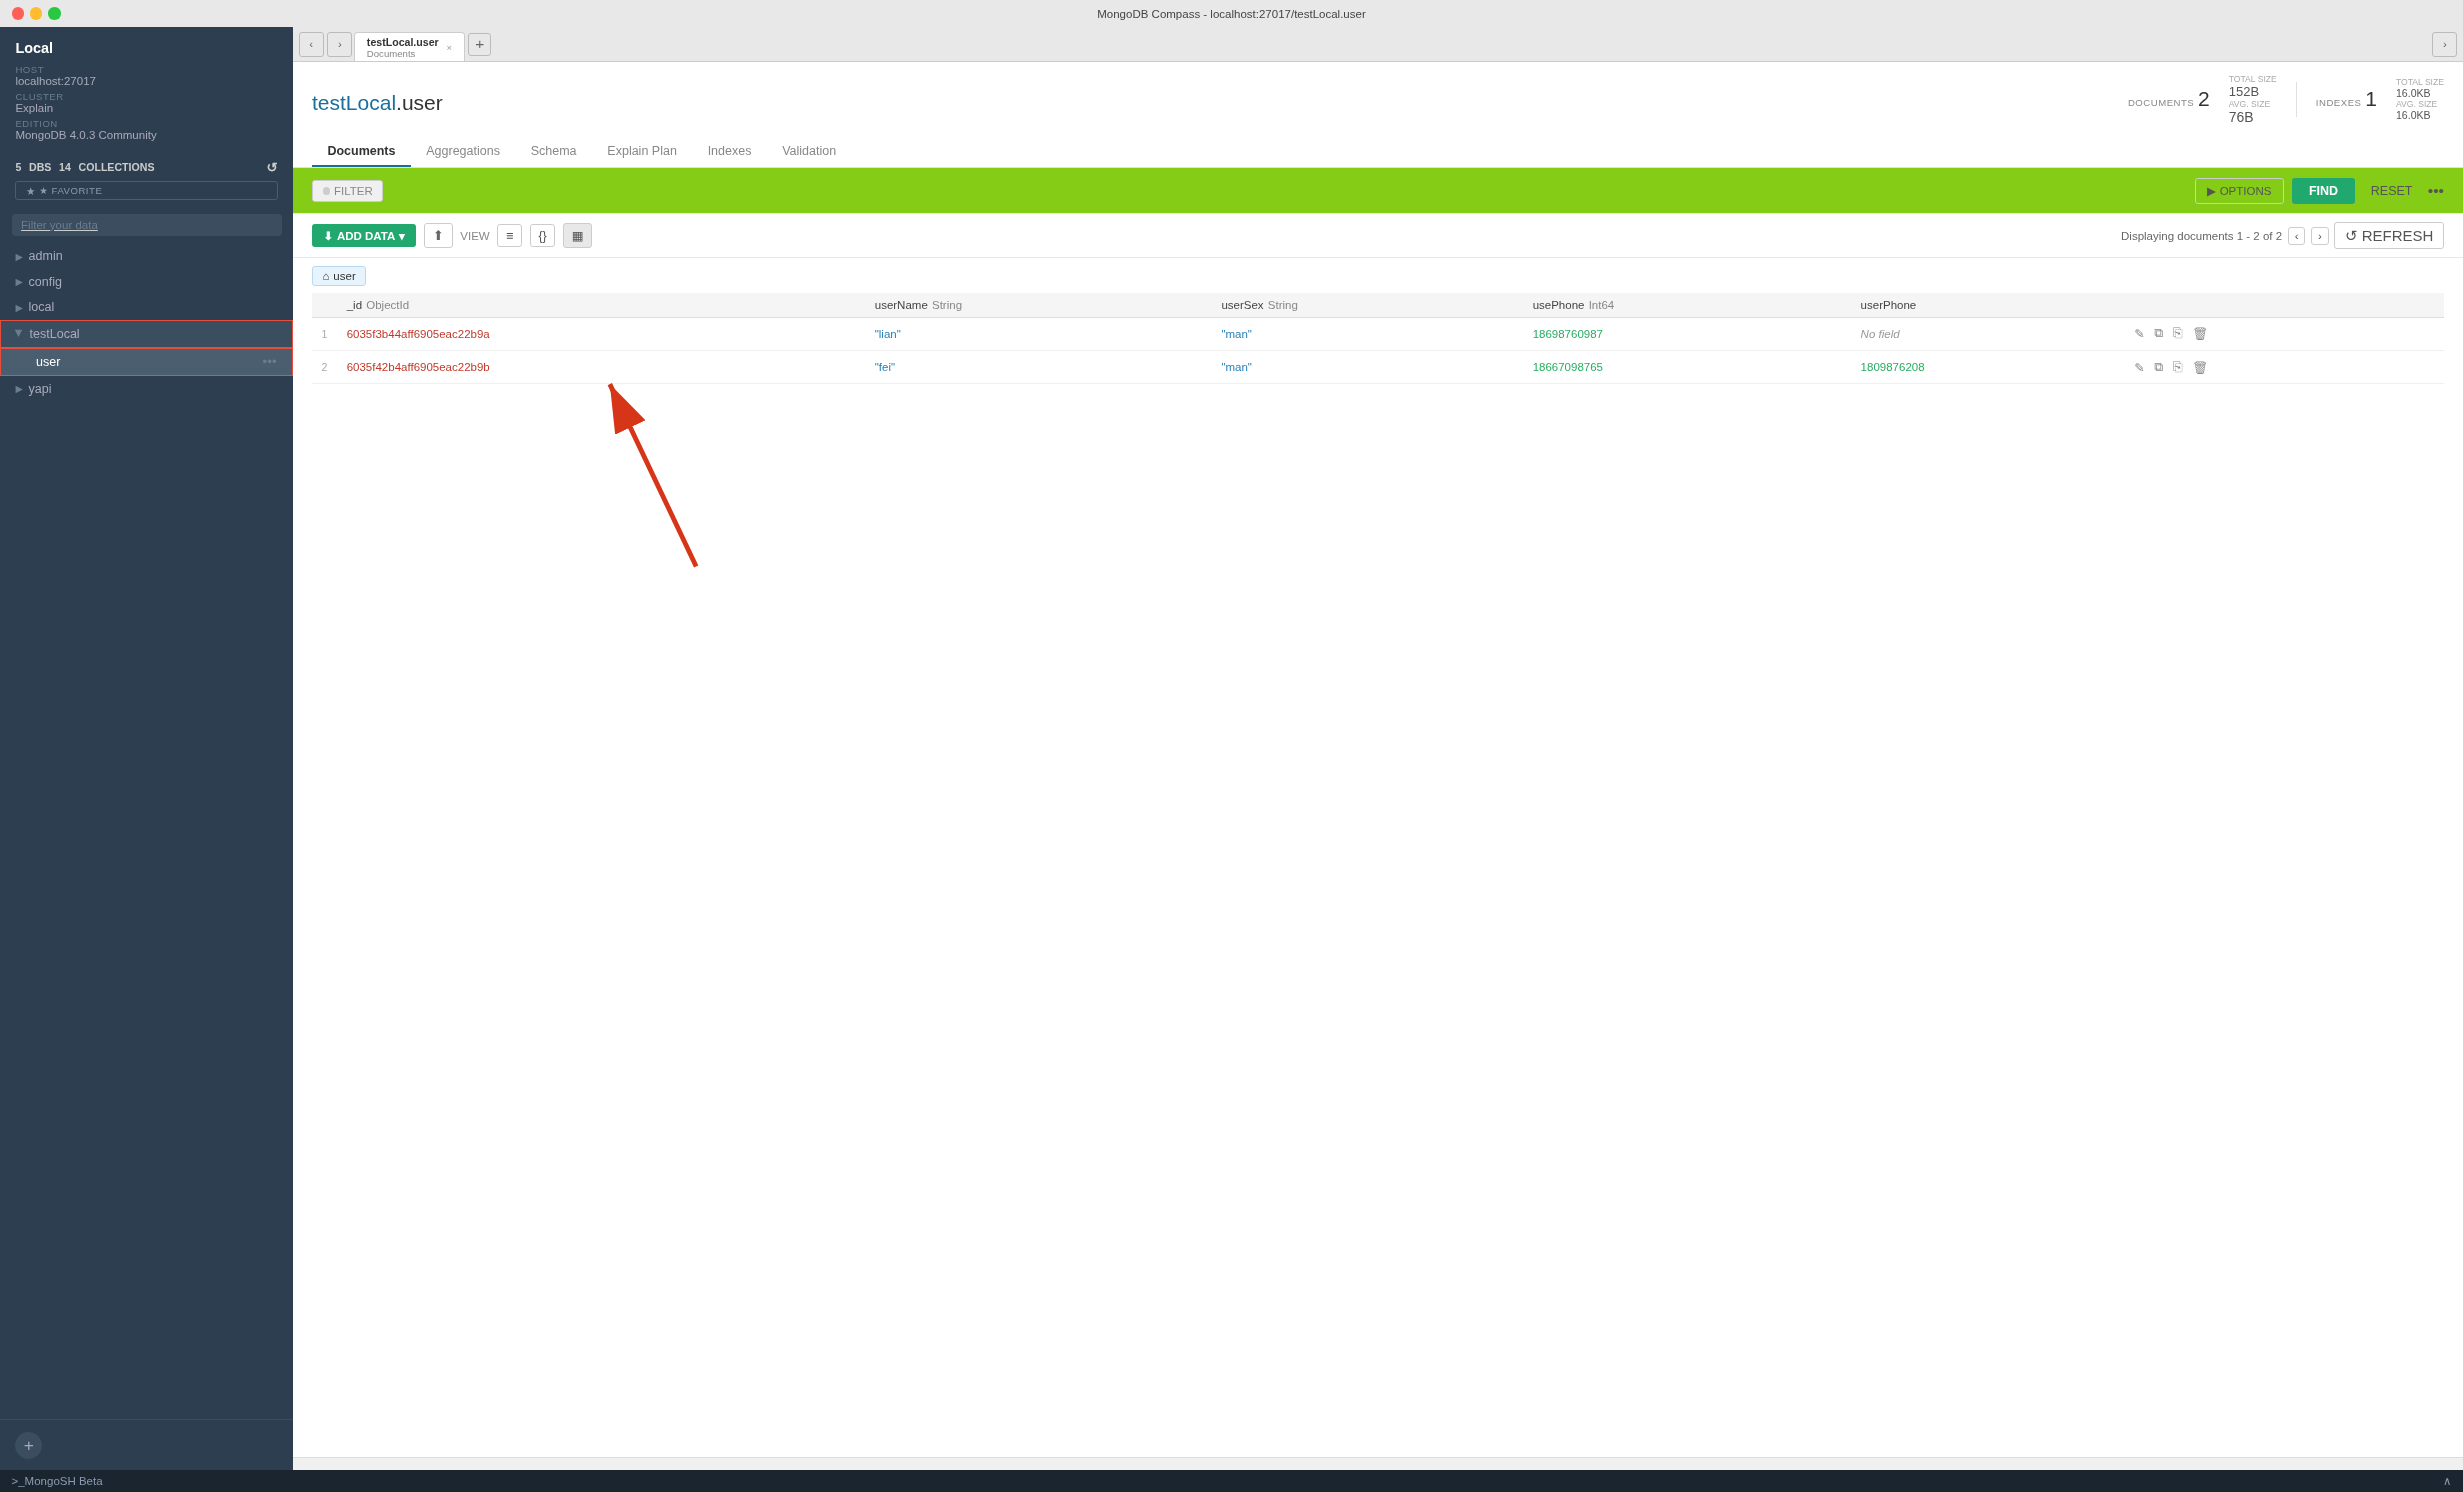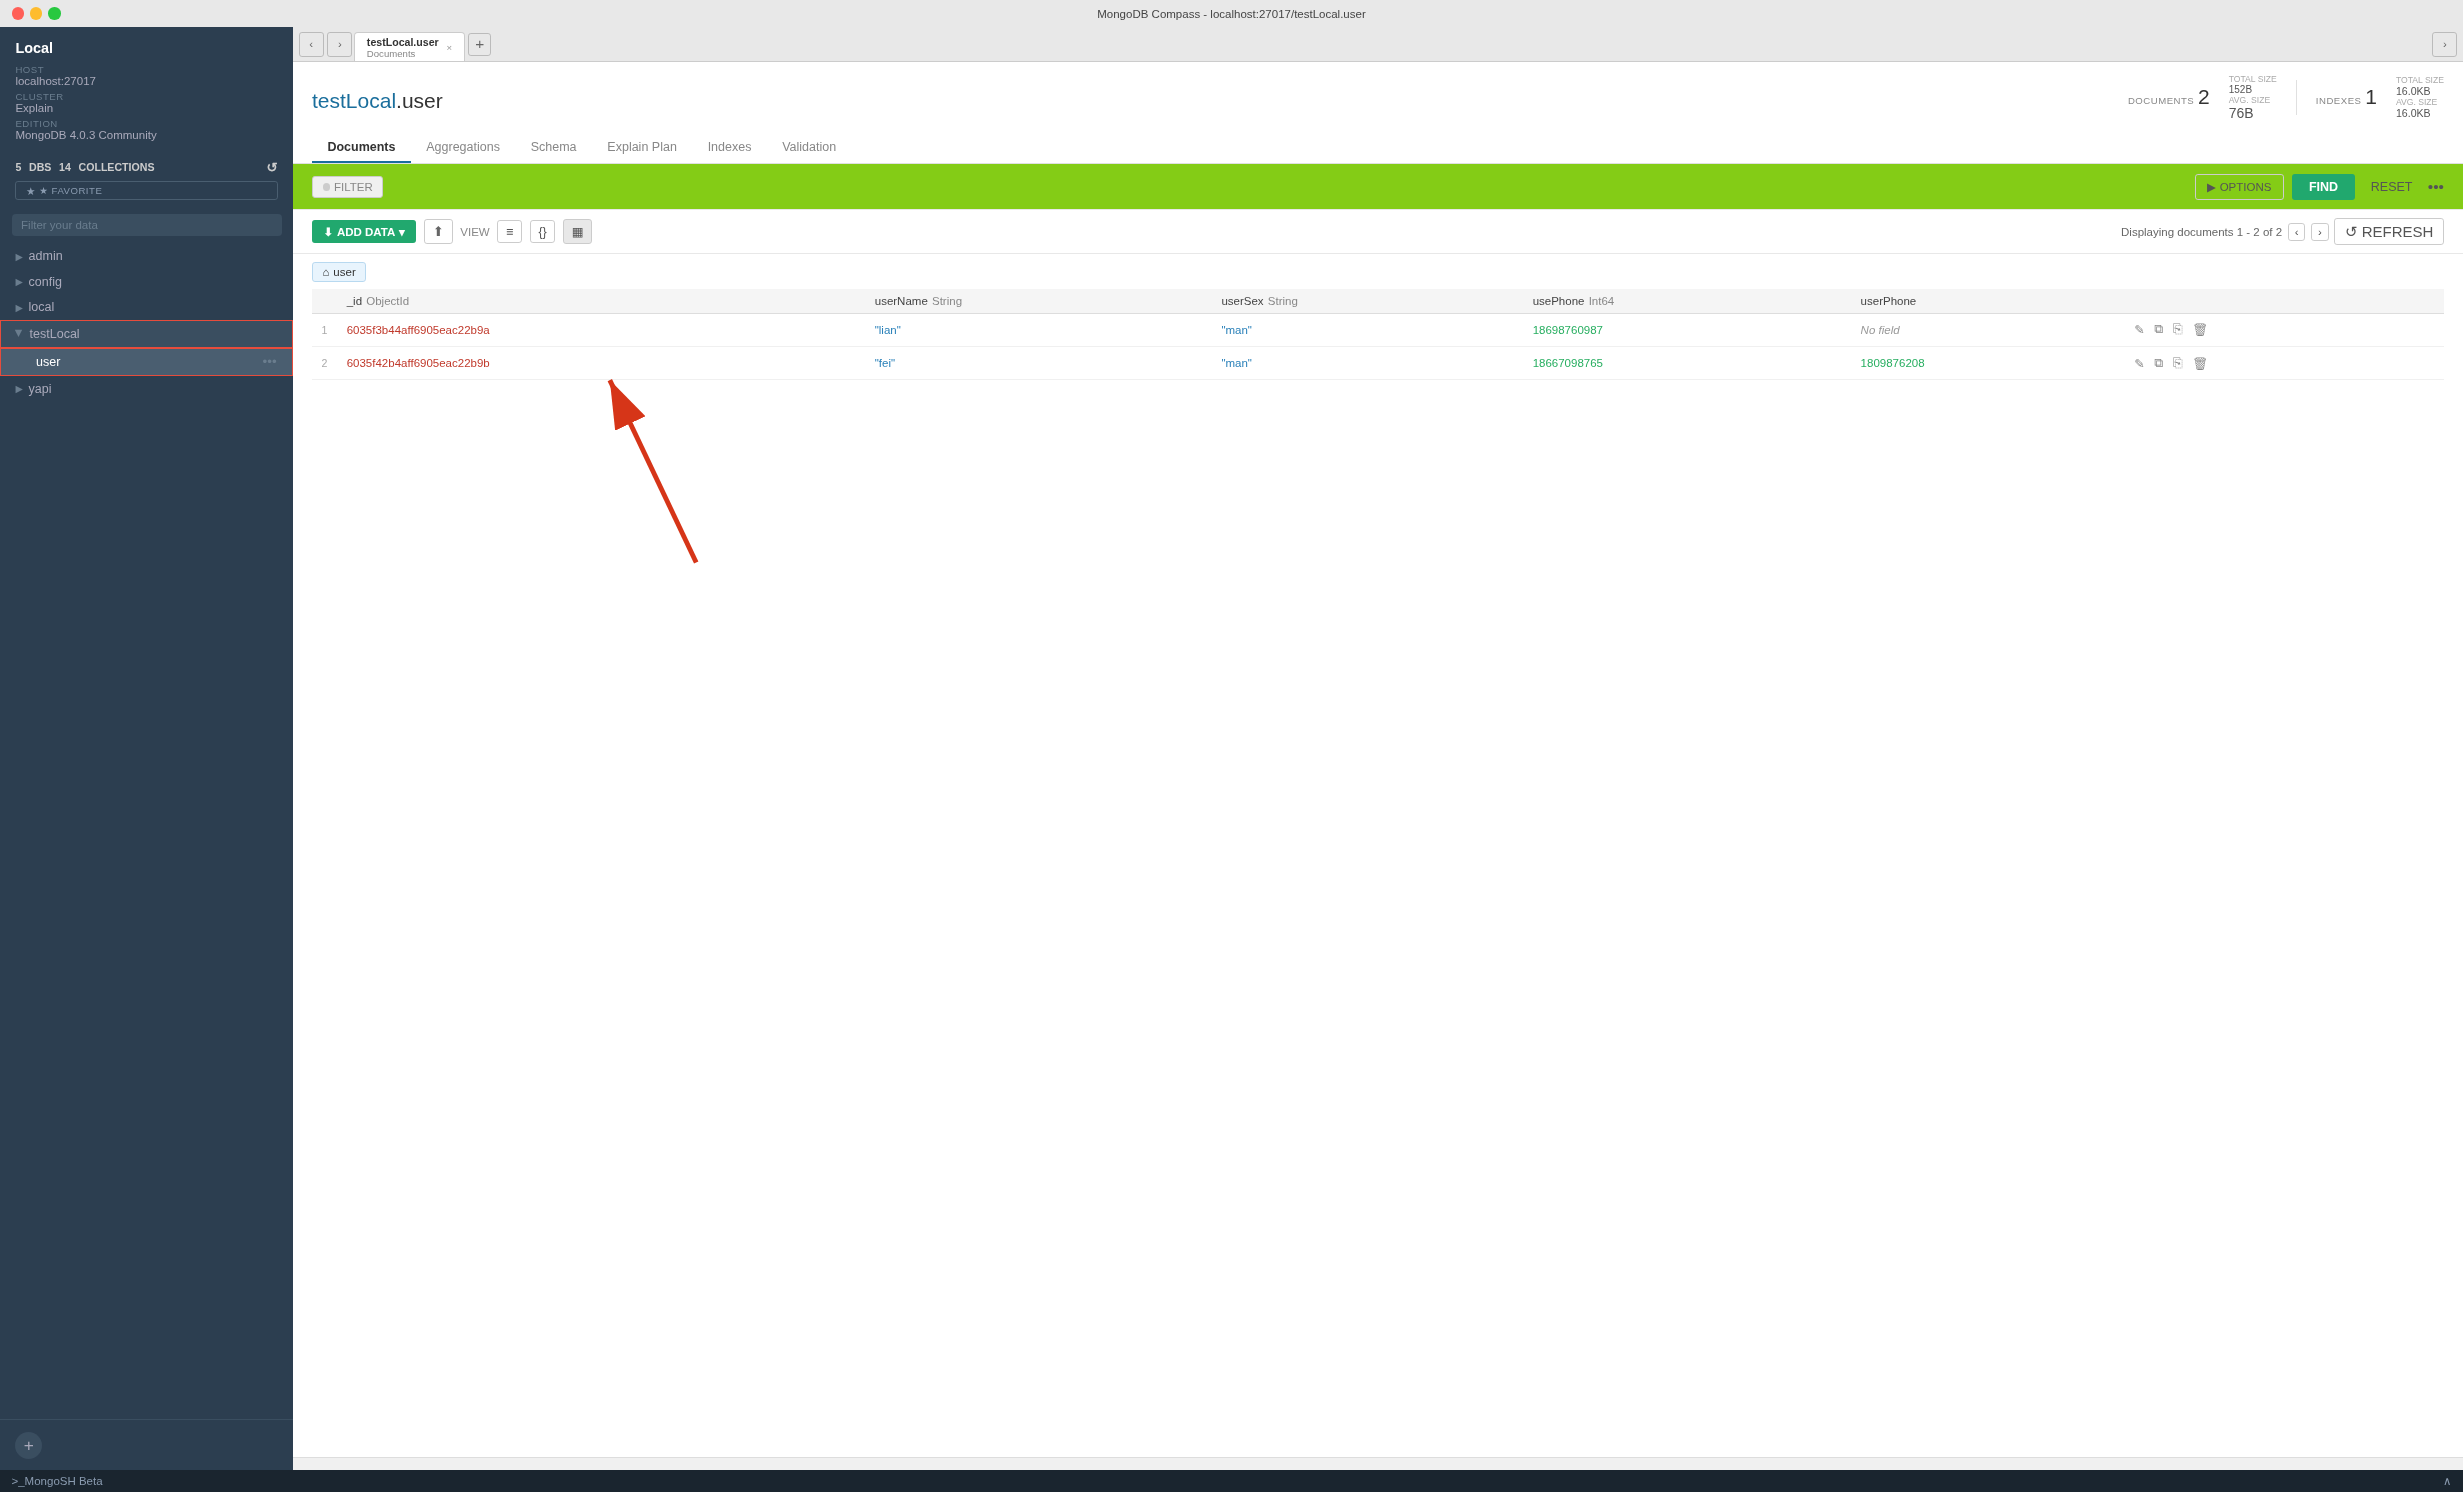--- a/index.html
+++ b/index.html
@@ -78,20 +78,21 @@
     .sidebar-search {
       margin: 5.8px 11.5px 7.7px;
       background: #3a4e60;
       border: none;
       border-radius: 3.8px;
       padding: 4.8px 9.6px;
       color: #ccc;
       font-size: 11.5px;
       width: calc(100% - 23px);
       outline: none;
+      text-decoration: underline;
     }
     .sidebar-search::placeholder { color: #6a7d8e; }
 
     .db-list { flex: 1; overflow-y: auto; }
     .db-item {
       padding: 5.8px 15.4px;
       cursor: pointer;
       display: flex;
       align-items: center;
       gap: 5.8px;
@@ -561,21 +562,21 @@
             <div class="collection-title">
               <span class="db-name">testLocal</span><span class="dot">.</span><span class="coll-name">user</span>
             </div>
             <div class="stats-bar">
               <div class="stat-group">
                 <span class="stat-label">DOCUMENTS</span>
                 <span class="stat-num">2</span>
               </div>
               <div class="stat-sub-group">
                 <span style="font-size:8.6px; color:#aaa;">TOTAL SIZE</span>
-                <span style="font-size:10px; color:#555;">152B</span>
+                <span style="font-size:13px; color:#555;">152B</span>
                 <span style="font-size:8.6px; color:#aaa;">AVG. SIZE</span>
                 <span style="font-size:14px; color:#555;">76B</span>
               </div>
               <div class="stat-divider"></div>
               <div class="stat-group">
                 <span class="stat-label">INDEXES</span>
                 <span class="stat-num">1</span>
               </div>
               <div class="stat-sub-group">
                 <span style="font-size:8.6px; color:#aaa;">TOTAL SIZE</span>

